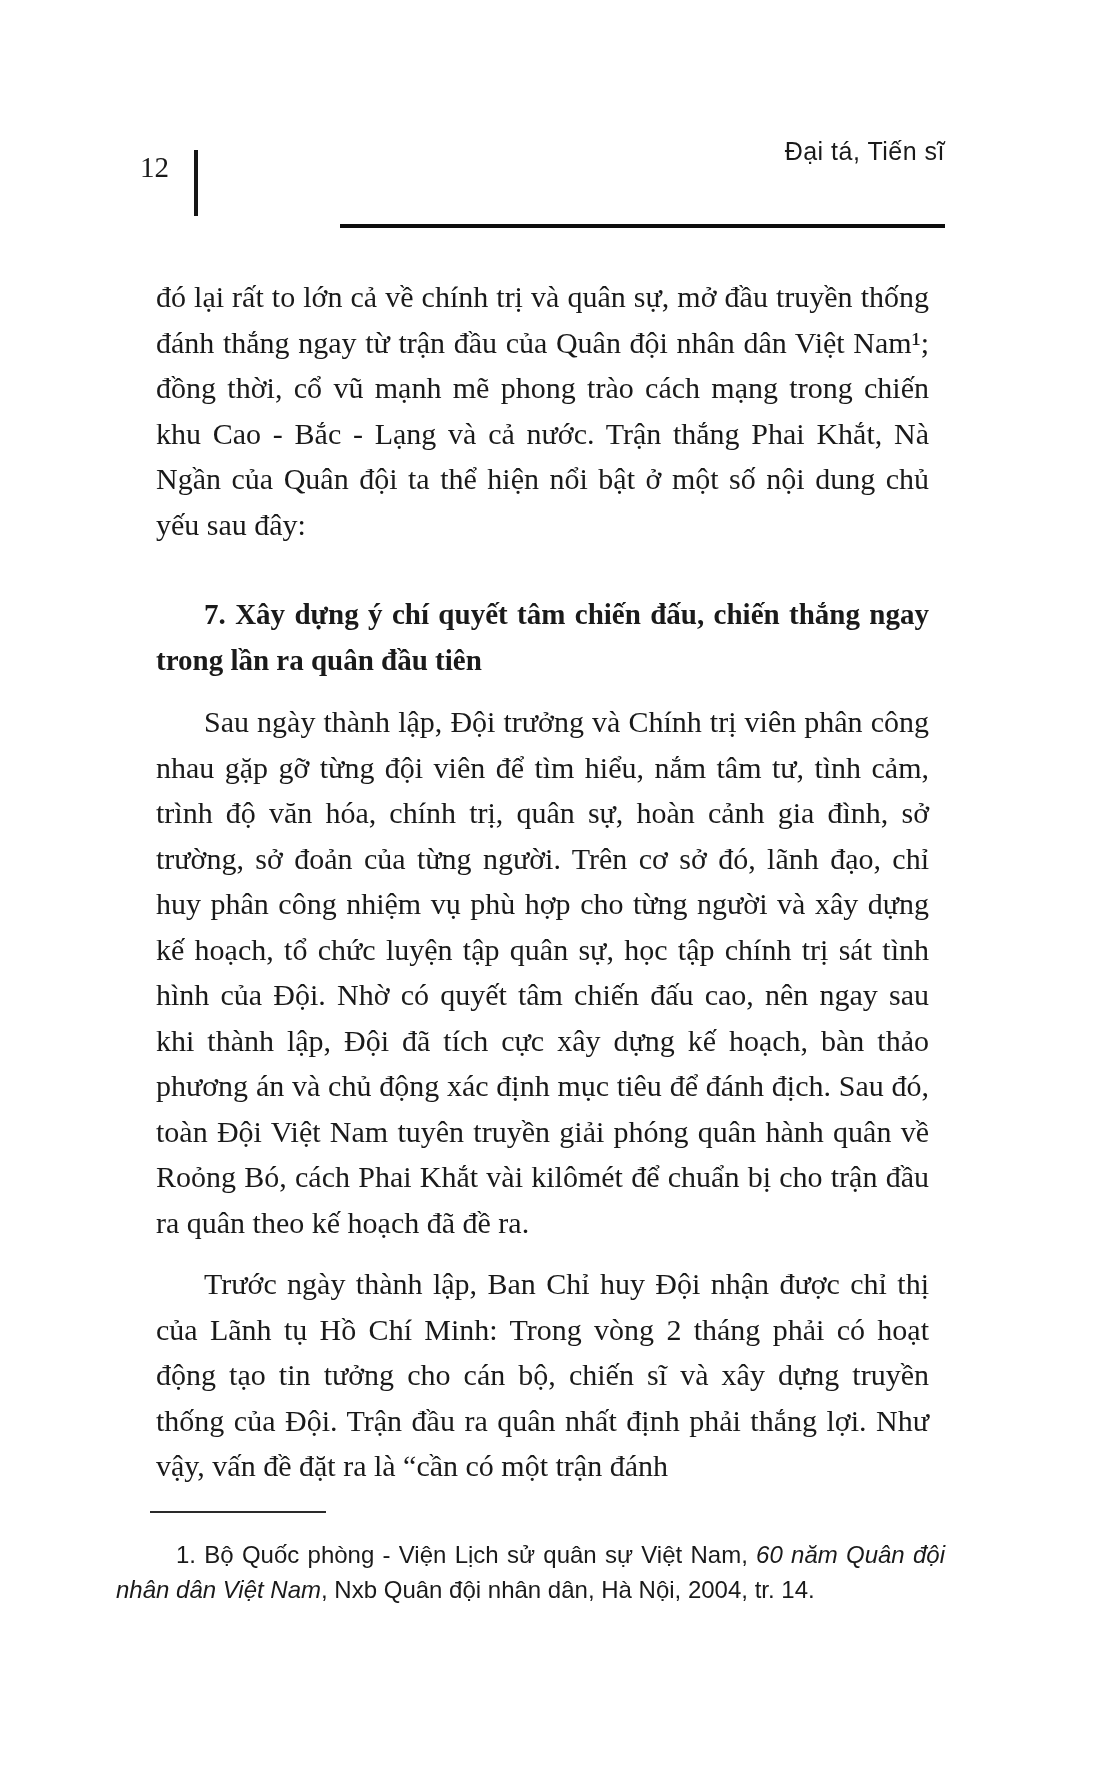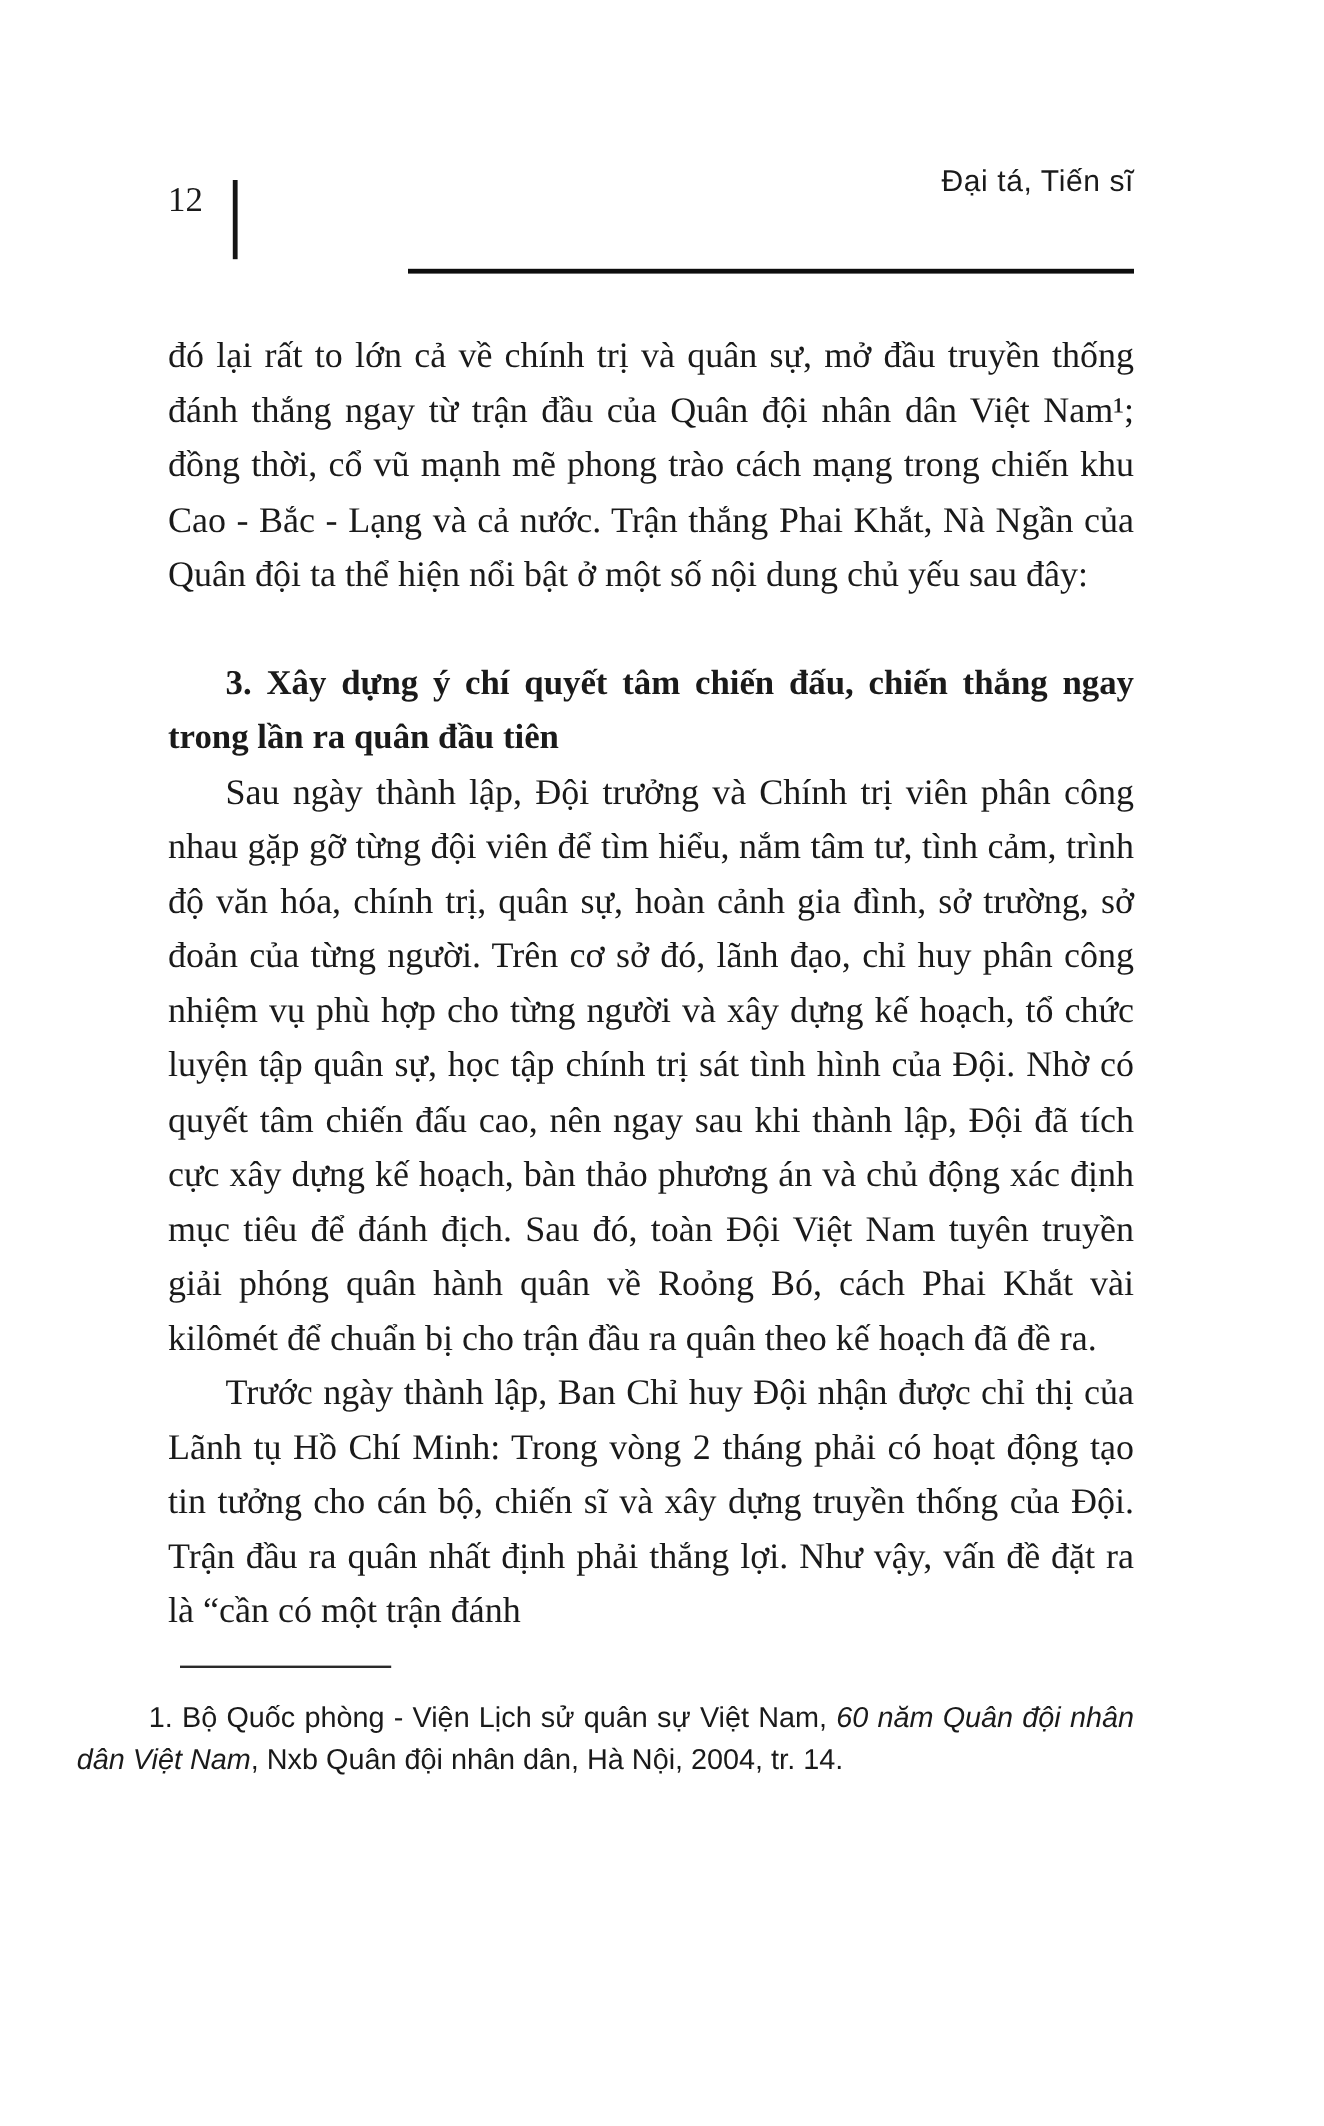--- a/index.html
+++ b/index.html
@@ -42,39 +42,39 @@
     background: #0d0d0d;
     margin: 8px 158px 0 340px;
   }
   
   .body-text {
     margin: 46px 158px 0 140px;
     font-size: 30px;
     line-height: 45.5px;
     text-align: justify;
   }
-  .body-text p { margin: 0; }
+  .body-text p { margin: 16px; }
   .para-indent { text-indent: 48px; }
   .section-heading {
     font-weight: bold;
     text-indent: 48px;
     margin: 0;
     margin-top: 45px !important;
     font-size: 29px;
   }
   .para-after-heading { margin-top: 0 !important; }
   
   .footnote-rule {
     width: 176px;
     height: 2px;
     background: #2a2a2a;
     margin: 22px 0 0 150px;
   }
   .footnote {
-    margin: 24px 158px 0 64px;
+    margin: 24px 158px 0 116px;
     font-family: "Liberation Sans", sans-serif;
     font-size: 24px;
     line-height: 35px;
     text-align: justify;
     text-indent: 60px;
   }
   .footnote .book-title { font-style: italic; }
 </style>
 </head>
 <body>
@@ -89,21 +89,21 @@
     <div class="author">
       <div class="author-title">Đại tá, Tiến sĩ</div>
     </div>
   </div>
 
   <div class="header-rule"></div>
 
   <div class="body-text">
     <p>đó lại rất to lớn cả về chính trị và quân sự, mở đầu truyền thống đánh thắng ngay từ trận đầu của Quân đội nhân dân Việt Nam¹; đồng thời, cổ vũ mạnh mẽ phong trào cách mạng trong chiến khu Cao - Bắc - Lạng và cả nước. Trận thắng Phai Khắt, Nà Ngần của Quân đội ta thể hiện nổi bật ở một số nội dung chủ yếu sau đây:</p>
 
-    <p class="section-heading">3. Xây dựng ý chí quyết tâm chiến đấu, chiến thắng ngay trong lần ra quân đầu tiên</p>
+    <p class="section-heading">7. Xây dựng ý chí quyết tâm chiến đấu, chiến thắng ngay trong lần ra quân đầu tiên</p>
 
     <p class="para-indent para-after-heading">Sau ngày thành lập, Đội trưởng và Chính trị viên phân công nhau gặp gỡ từng đội viên để tìm hiểu, nắm tâm tư, tình cảm, trình độ văn hóa, chính trị, quân sự, hoàn cảnh gia đình, sở trường, sở đoản của từng người. Trên cơ sở đó, lãnh đạo, chỉ huy phân công nhiệm vụ phù hợp cho từng người và xây dựng kế hoạch, tổ chức luyện tập quân sự, học tập chính trị sát tình hình của Đội. Nhờ có quyết tâm chiến đấu cao, nên ngay sau khi thành lập, Đội đã tích cực xây dựng kế hoạch, bàn thảo phương án và chủ động xác định mục tiêu để đánh địch. Sau đó, toàn Đội Việt Nam tuyên truyền giải phóng quân hành quân về Roỏng Bó, cách Phai Khắt vài kilômét để chuẩn bị cho trận đầu ra quân theo kế hoạch đã đề ra.</p>
 
     <p class="para-indent">Trước ngày thành lập, Ban Chỉ huy Đội nhận được chỉ thị của Lãnh tụ Hồ Chí Minh: Trong vòng 2 tháng phải có hoạt động tạo tin tưởng cho cán bộ, chiến sĩ và xây dựng truyền thống của Đội. Trận đầu ra quân nhất định phải thắng lợi. Như vậy, vấn đề đặt ra là “cần có một trận đánh</p>
   </div>
 
   <div class="footnote-rule"></div>
 
   <div class="footnote">
     <span>1. Bộ Quốc phòng - Viện Lịch sử quân sự Việt Nam, </span><span class="book-title">60 năm Quân đội nhân dân Việt Nam</span><span>, Nxb Quân đội nhân dân, Hà Nội, 2004, tr. 14.</span>

